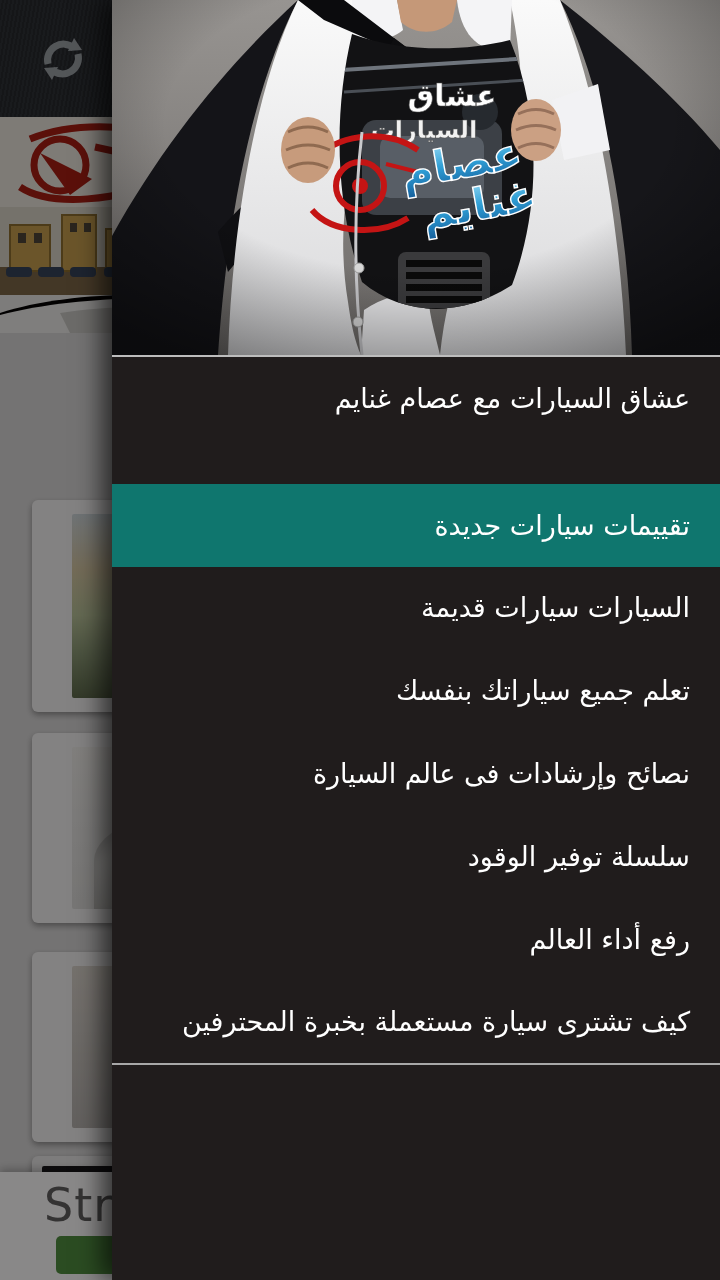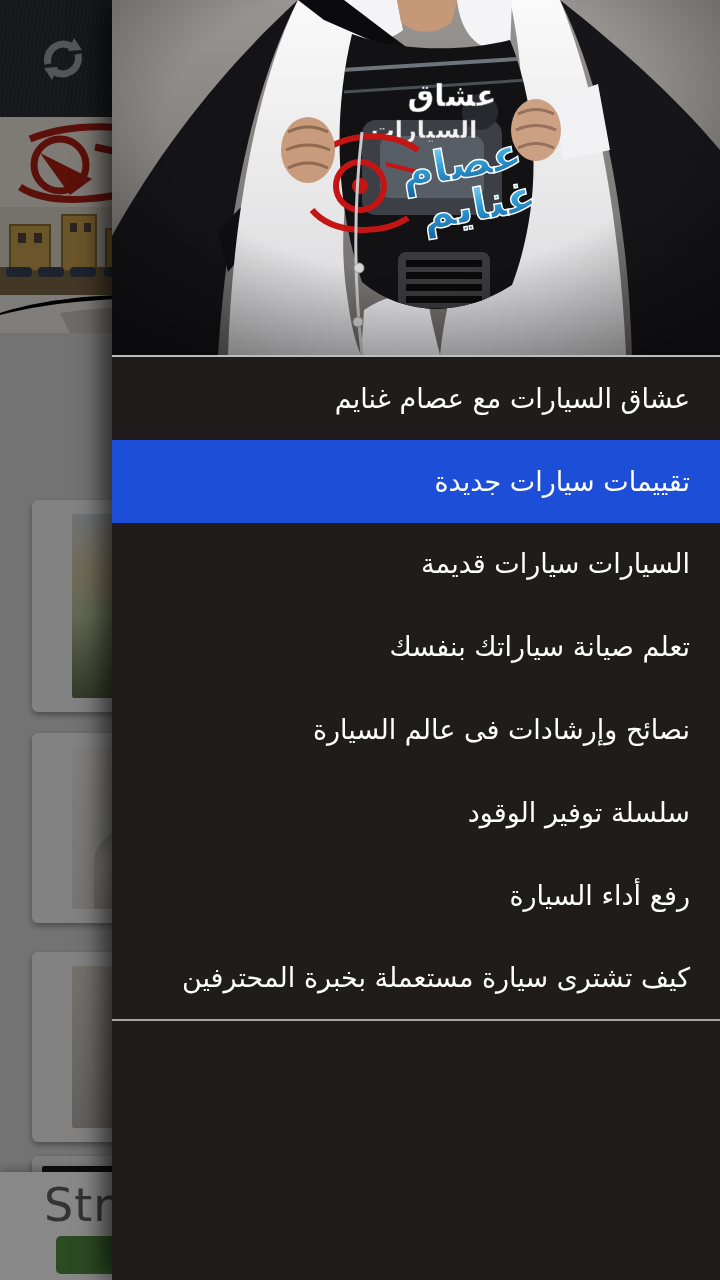--- a/index.html
+++ b/index.html
@@ -51,21 +51,21 @@
 
   
   .drawer { position:absolute; top:0; left:112px; width:608px; height:1280px; background:#201c1c;
             box-shadow:-10px 0 24px rgba(0,0,0,.65); }
   .drawer-header { width:608px; height:355px; overflow:hidden; background:#7d7a79; }
   .drawer-header svg { display:block; }
   .header-divider { height:2px; background:#bdbdbd; }
   .menu { list-style:none; direction:rtl; }
   .menu-item { height:82.8px; display:flex; align-items:center; padding:0 30px; color:#ffffff;
                font-size:27px; cursor:pointer; }
-  .menu-item.active { background:#1d4ed8; }
+  .menu-item.active { background:#0f766e;margin-top:44px; }
   .menu-end-divider { height:2px; background:#a8a8a8; }
 </style>
 </head>
 <body>
 
 <div class="screen">
 
   <div class="bg-app">
 
     <div class="toolbar">
@@ -283,30 +283,30 @@
         <li class="menu-item">
           <span>عشاق السيارات مع عصام غنايم</span>
         </li>
         <li class="menu-item active">
           <span>تقييمات سيارات جديدة</span>
         </li>
         <li class="menu-item">
           <span>السيارات سيارات قديمة</span>
         </li>
         <li class="menu-item">
-          <span>تعلم صيانة سياراتك بنفسك</span>
+          <span>تعلم جميع سياراتك بنفسك</span>
         </li>
         <li class="menu-item">
           <span>نصائح وإرشادات فى عالم السيارة</span>
         </li>
         <li class="menu-item">
           <span>سلسلة توفير الوقود</span>
         </li>
         <li class="menu-item">
-          <span>رفع أداء السيارة</span>
+          <span>رفع أداء العالم</span>
         </li>
         <li class="menu-item">
           <span>كيف تشترى سيارة مستعملة بخبرة المحترفين</span>
         </li>
       </ul>
 
     <div class="menu-end-divider"></div>
   </aside>
 </div>
 

